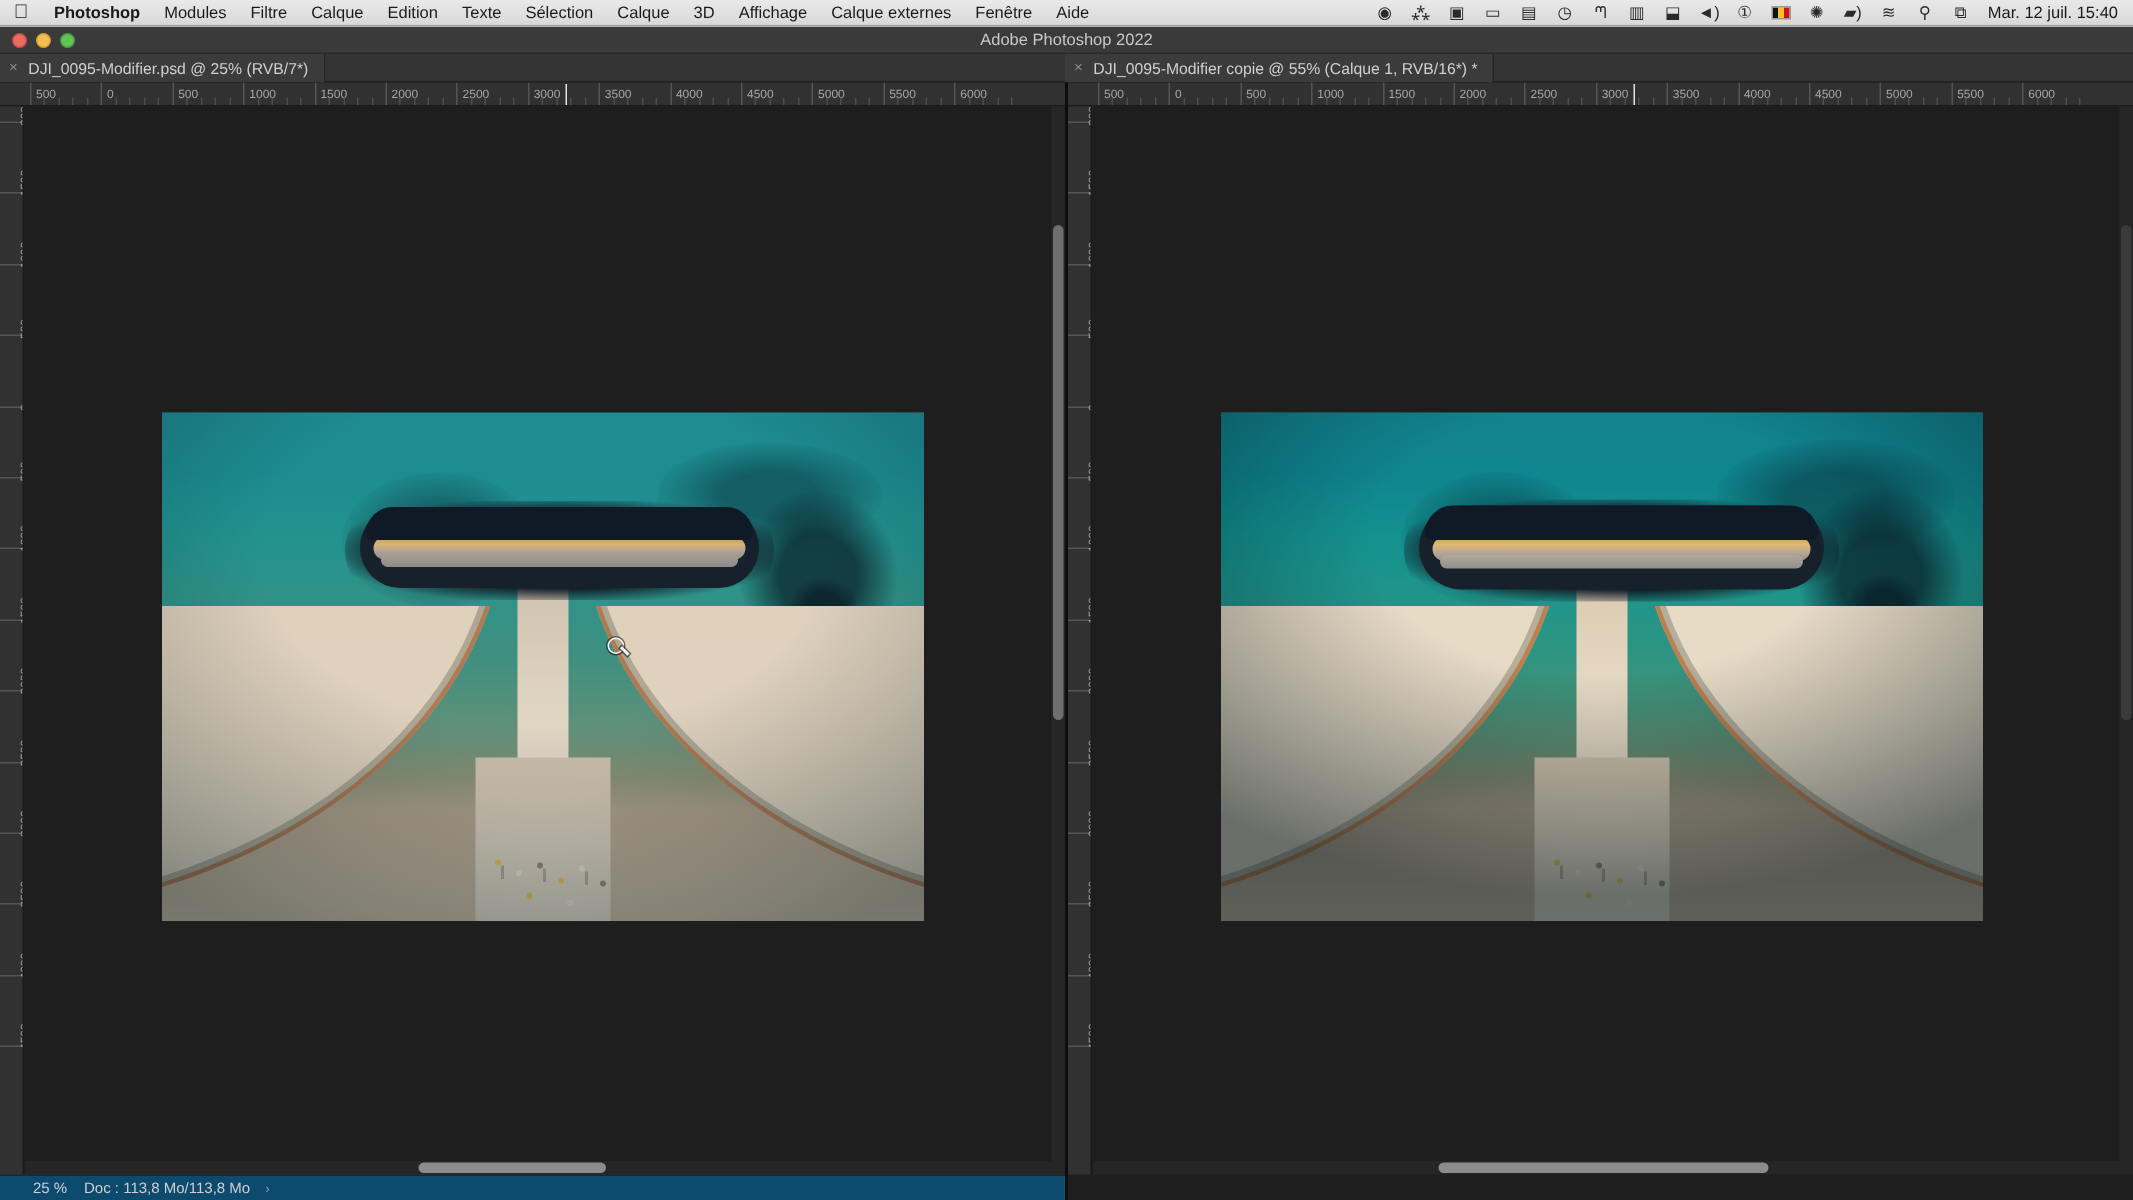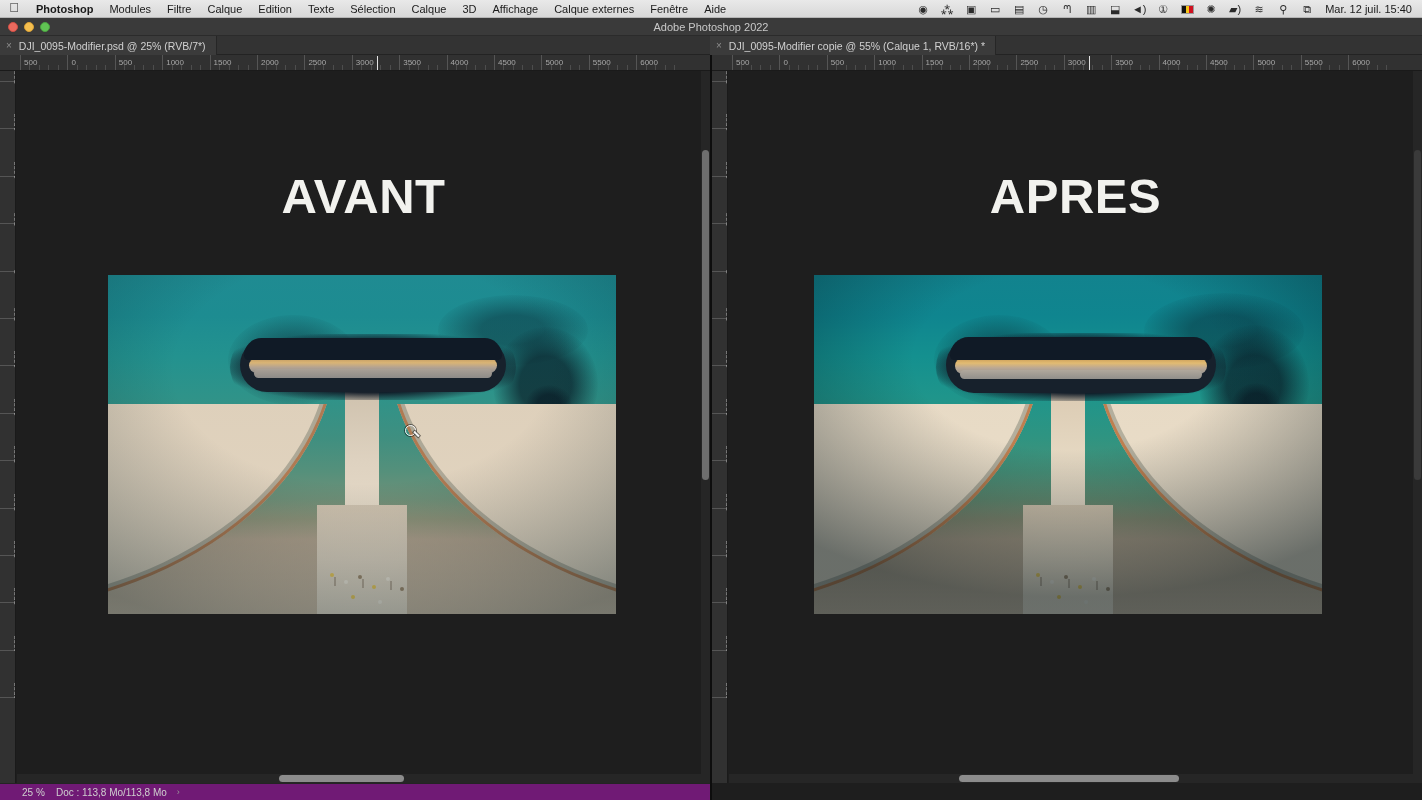--- a/index.html
+++ b/index.html
@@ -144,21 +144,21 @@
   .umb.d { background:#a08a6d; }
   .shadow { position:absolute; width:2px; height:9px; background:rgba(120,100,80,0.38); }
 
   
   .vscroll { position:absolute; width:9px; background:#262626; }
   .vthumb { position:absolute; left:1px; width:7px; border-radius:4px; background:#6e6e6e; }
   .hscroll { position:absolute; height:9px; background:#262626; }
   .hthumb { position:absolute; top:1px; height:7px; border-radius:4px; background:#8c8c8c; }
 
   
-  .status { position:absolute; bottom:0; height:17px; background:#701a75;
+  .status { position:absolute; bottom:0; height:17px; background:#0c4a6e;
     border-top:1px solid #242424; display:flex; align-items:center;
     font-size:10px; color:#cfcfcf; }
   .status.left { left:0; width:710px; }
   .status .zoom { width:56px; padding-left:22px; }
   .status .doc { white-space:nowrap; }
   .status .arrow { margin-left:10px; color:#9a9a9a; font-size:9px; }
 
   
   .cursor { position:absolute; width:15px; height:15px; }
   .cursor .ring { position:absolute; left:0; top:0; width:11px; height:11px;
@@ -340,21 +340,20 @@
       </div>
       <div class="vtick" style="top: 578.8px; height: 47.4px;">
         <span>4000</span>
       </div>
       <div class="vtick" style="top: 626.2px; height: 47.4px;">
         <span>4500</span>
       </div>
     </div>
 
   <div class="canvas">
-    <div class="cap" style="top:96px;">AVANT</div>
 
     <div class="photo" style="left:91px; top:203px; width:508px; height:339px;">
       <div class="sky w-avant"></div>
 
       <div class="streak" style="left:120px; top:40px; width:130px; height:90px;"></div>
       <div class="streak" style="left:330px; top:20px; width:150px; height:70px;"></div>
       <div class="rockpatch" style="left:385px; top:52px; width:105px; height:115px;"></div>
       <div class="rockpatch" style="left:418px; top:110px; width:46px; height:38px;"></div>
 
       <div class="sandwrap">
@@ -523,21 +522,20 @@
       </div>
       <div class="vtick" style="top: 578.8px; height: 47.4px;">
         <span>4000</span>
       </div>
       <div class="vtick" style="top: 626.2px; height: 47.4px;">
         <span>4500</span>
       </div>
     </div>
 
   <div class="canvas">
-    <div class="cap" style="top:96px;">APRES</div>
 
     <div class="photo" style="left:85px; top:203px; width:508px; height:339px;">
       <div class="sky w-apres"></div>
 
       <div class="streak" style="left:120px; top:40px; width:130px; height:90px;"></div>
       <div class="streak" style="left:330px; top:18px; width:160px; height:76px;"></div>
       <div class="rockpatch" style="left:385px; top:50px; width:110px; height:120px;"></div>
       <div class="rockpatch" style="left:418px; top:108px; width:48px; height:40px;"></div>
 
       <div class="sandwrap">

